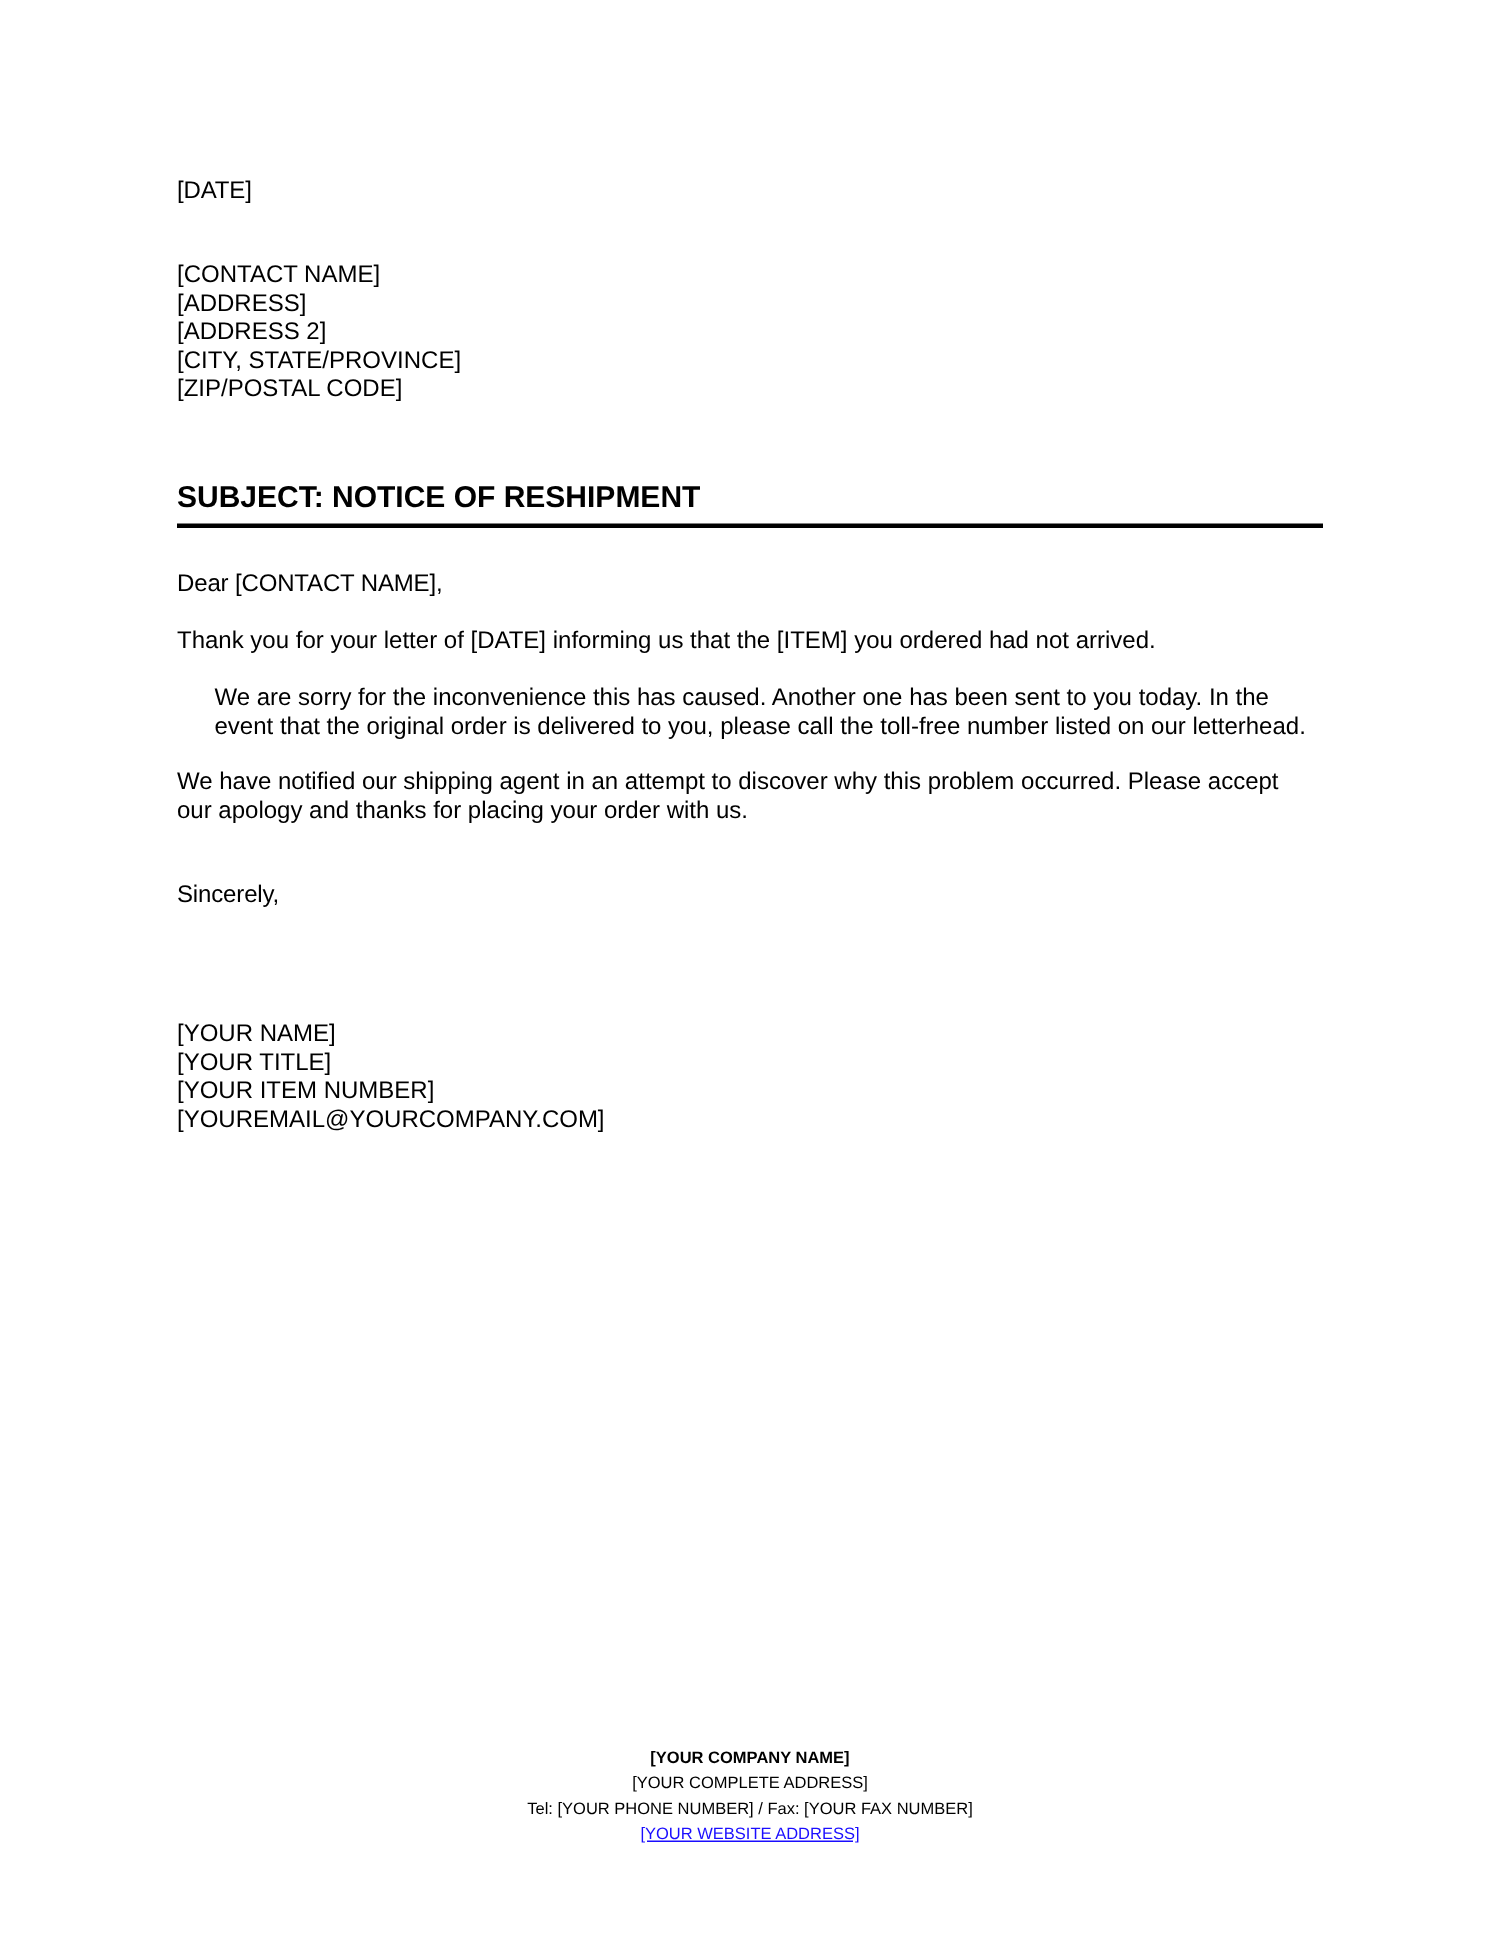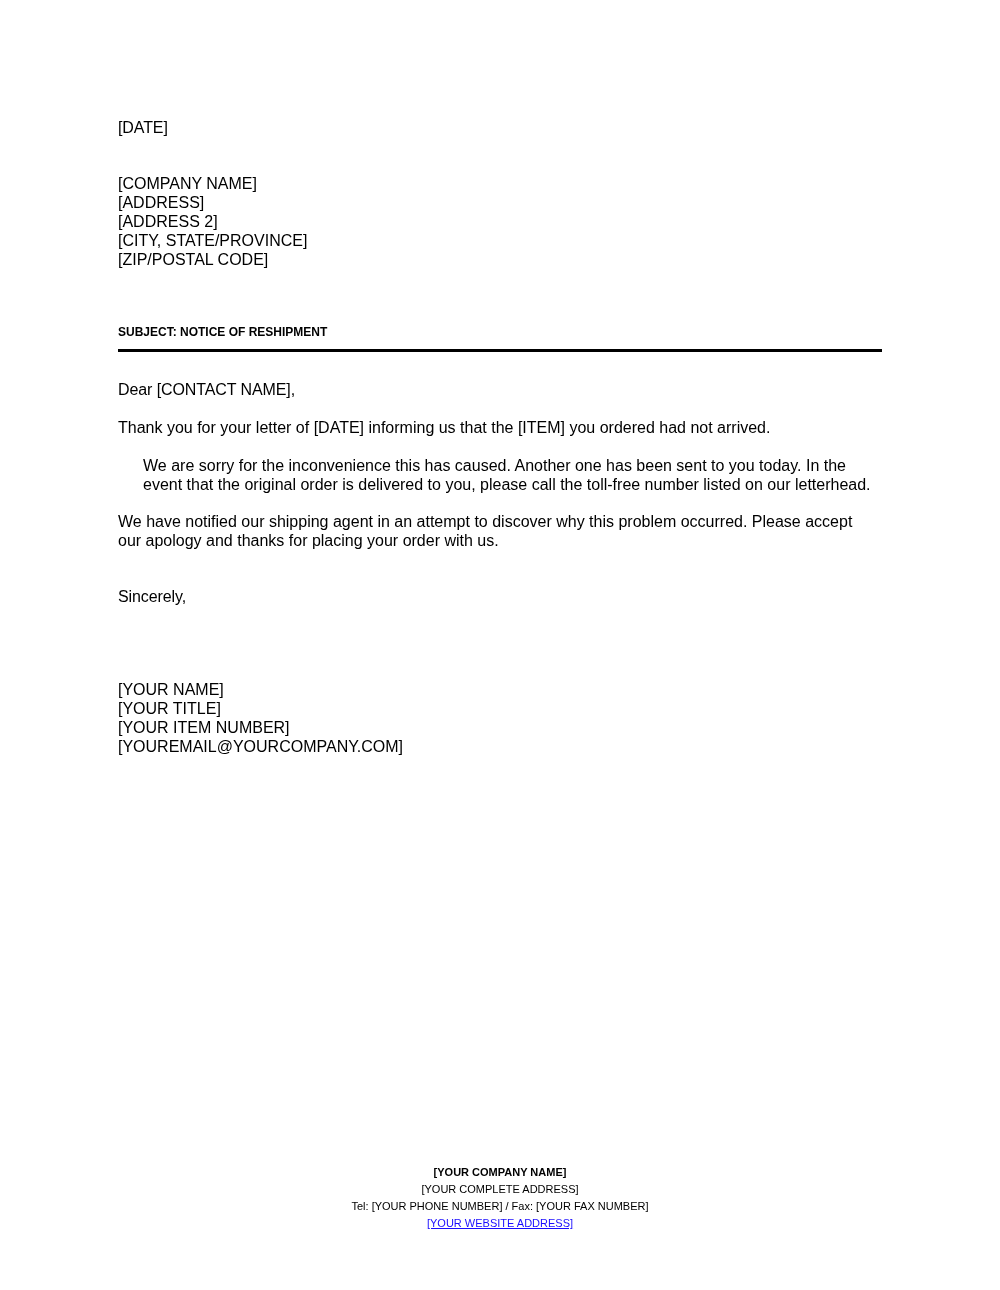--- a/index.html
+++ b/index.html
@@ -35,21 +35,21 @@
       left: 118px;
       font-size: 16px;
       line-height: 19px;
     }
     .block div { white-space: nowrap; }
     .subject {
       position: absolute;
       left: 118px;
       top: 323px;
       font-weight: bold;
-      font-size: 12px;
+      font-size: 20px;
       line-height: 19px;
       white-space: nowrap;
     }
     .rule {
       position: absolute;
       left: 118px;
       top: 349px;
       width: 764px;
       height: 3px;
       background: #000000;
@@ -78,21 +78,21 @@
     }
   </style>
 </head>
 <body>
 
 <div class="page">
 
   <div class="line" style="top:118px;">[DATE]</div>
 
   <div class="block" style="top:174px;">
-    <div>[COMPANY NAME]</div>
+    <div>[CONTACT NAME]</div>
     <div>[ADDRESS]</div>
     <div>[ADDRESS 2]</div>
     <div>[CITY, STATE/PROVINCE]</div>
     <div>[ZIP/POSTAL CODE]</div>
   </div>
 
   <div class="subject">SUBJECT: NOTICE OF RESHIPMENT</div>
   <div class="rule"></div>
 
   <div class="line" style="top:380px;">Dear [CONTACT NAME],</div>

